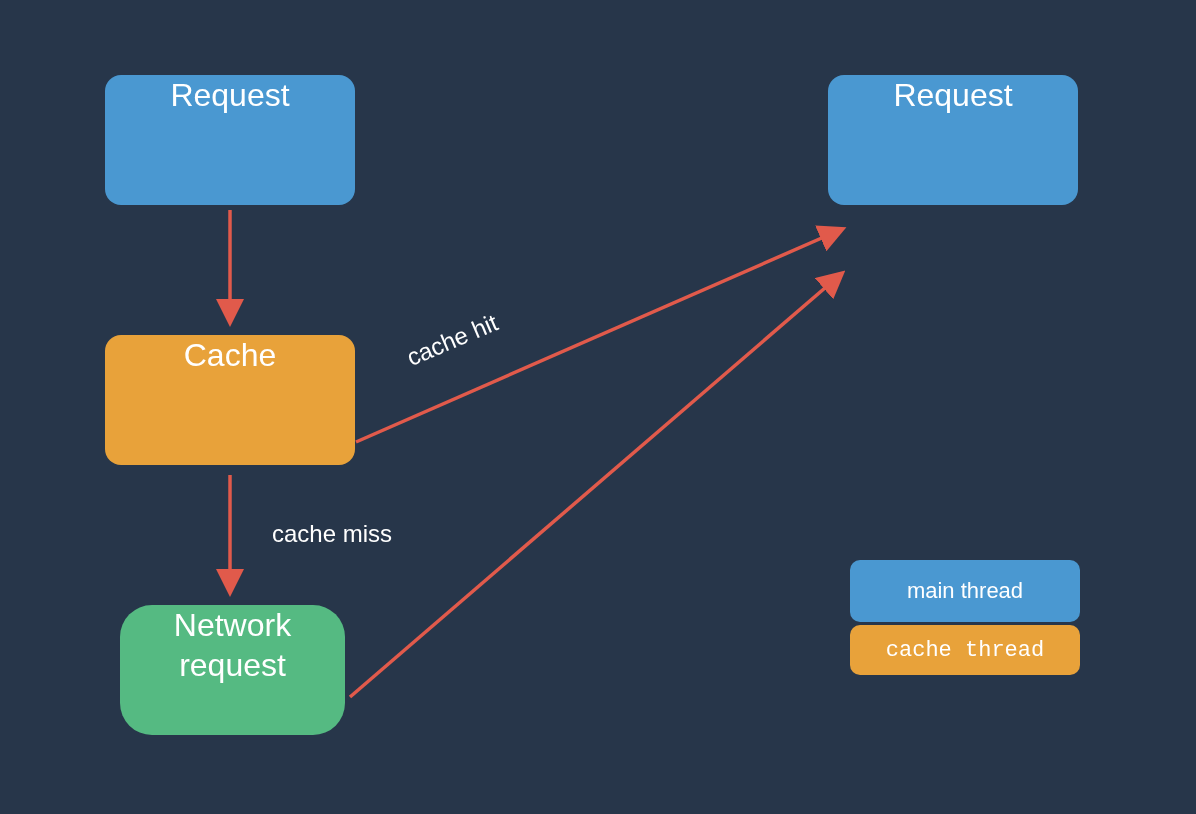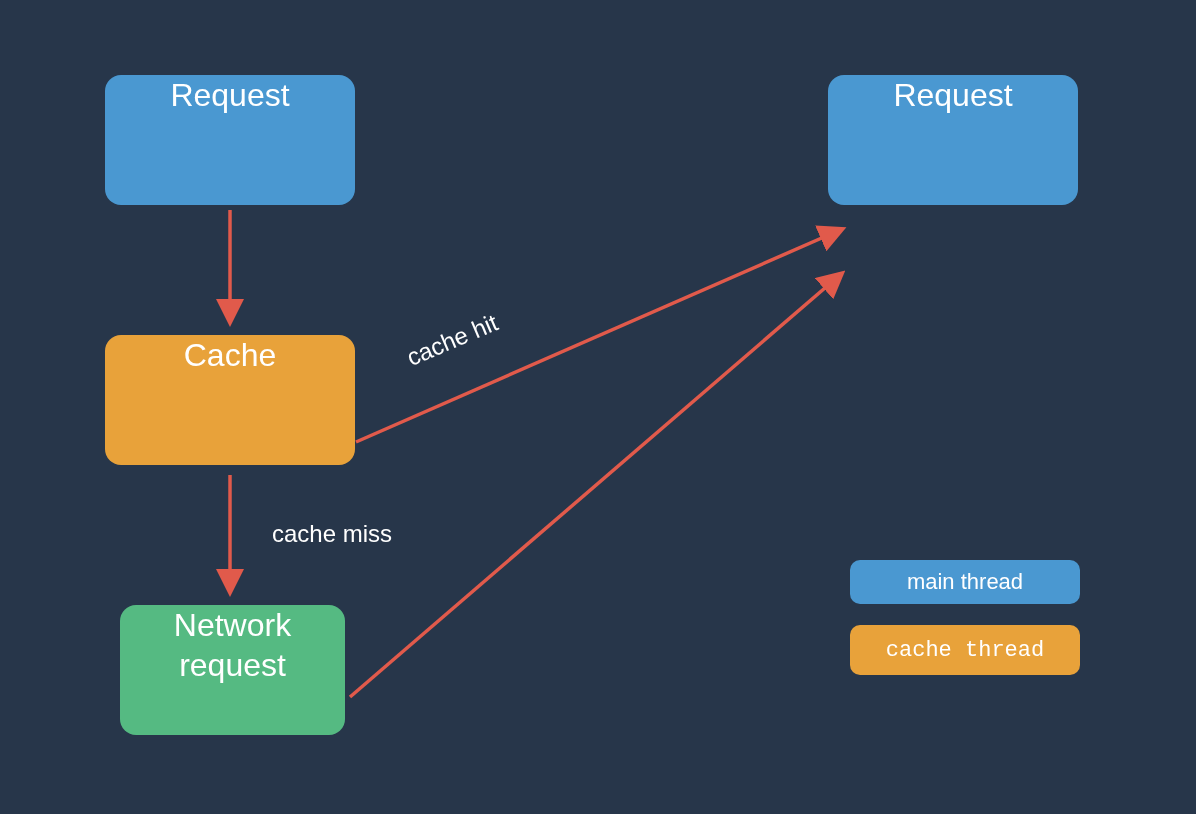--- a/index.html
+++ b/index.html
@@ -24,21 +24,21 @@
     border-radius: 16px;
     color: #ffffff;
     font-size: 32px;
     font-weight: 400;
     text-align: center;
     line-height: 1.25;
     box-sizing: border-box;
   }
   .blue   { background: #4a98d1; }
   .orange { background: #e8a23a; }
-  .green  { background: #55ba82; }
+  .green  { background: #55ba82; border-radius: 32px; }
   .legend {
     position: absolute;
     display: flex;
     align-items: center;
     justify-content: center;
     border-radius: 10px;
     color: #ffffff;
     font-size: 22px;
     font-weight: 400;
     box-sizing: border-box;
@@ -93,20 +93,20 @@
   </div>
 
   <div class="node blue" style="left:828px; top:75px; width:250px; height:130px;">
     <span>Request</span>
   </div>
 
   <div class="edge-label" style="left:408px; top:345px; transform: rotate(-23deg); transform-origin: left center;">cache hit</div>
 
   <div class="edge-label" style="left:256px; top:520px;margin-left:16px;">cache miss</div>
 
-  <div class="legend blue" style="left:850px; top:560px; width:230px; height:44px;">
+  <div class="legend blue" style="left:850px; top:560px; width:230px; height:62px;">
     <span>main thread</span>
   </div>
   <div class="legend orange" style="left:850px; top:625px; width:230px; height:50px;font-family:Liberation Mono, monospace;">
     <span>cache thread</span>
   </div>
 
 </div>
 
 </body></html>

